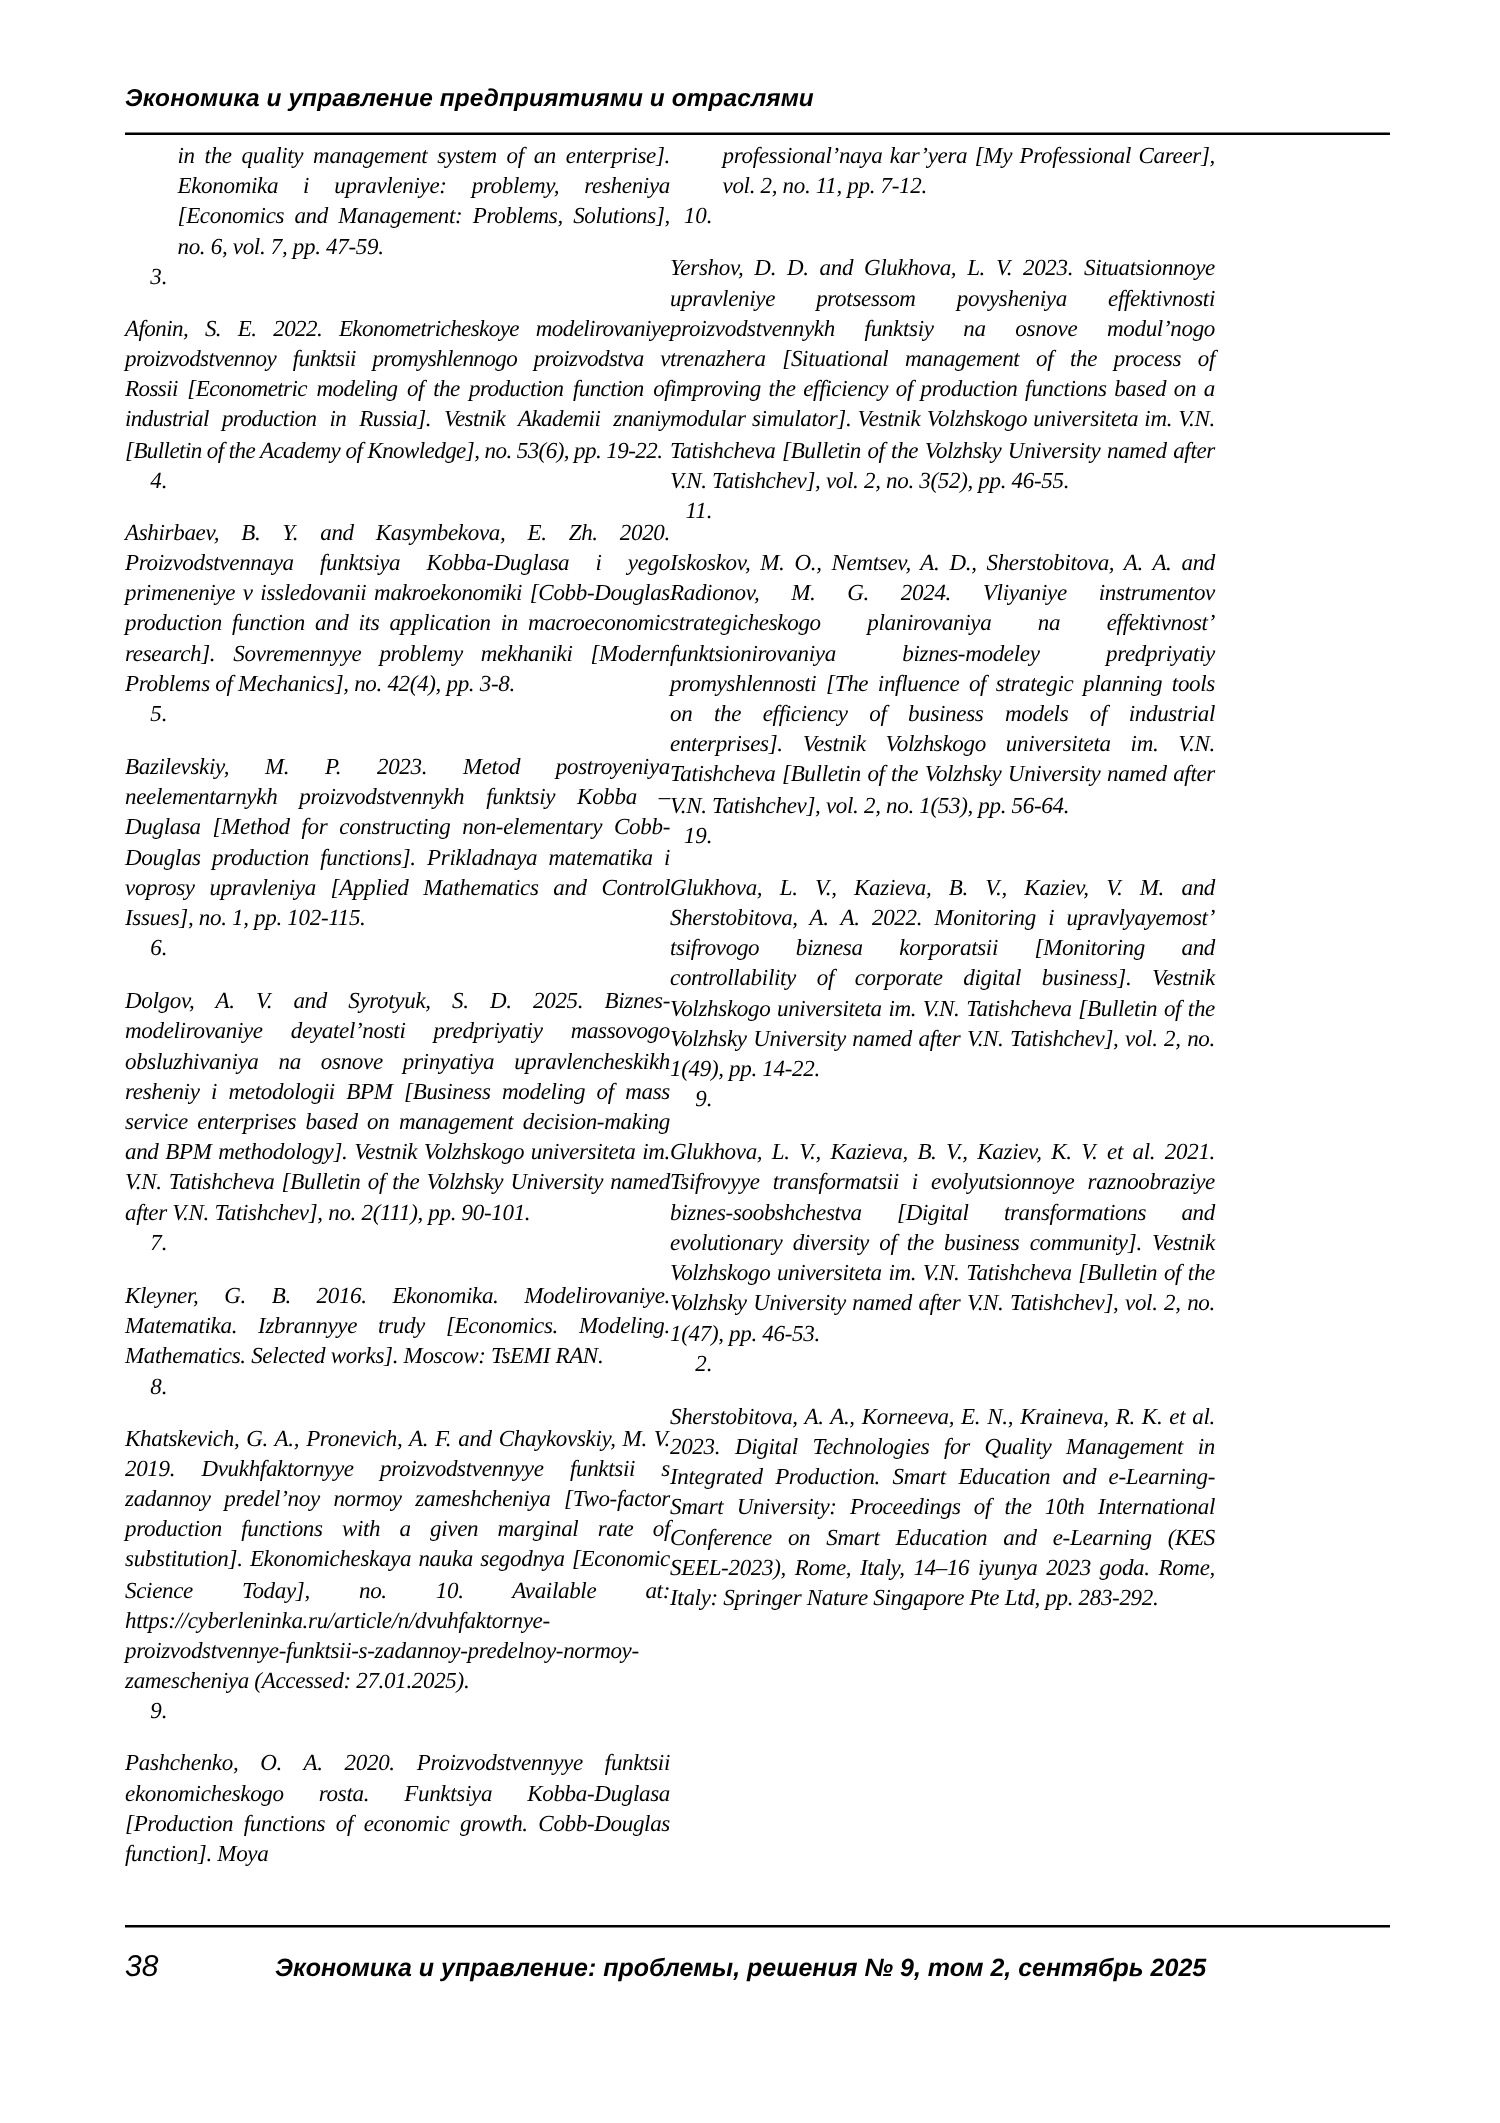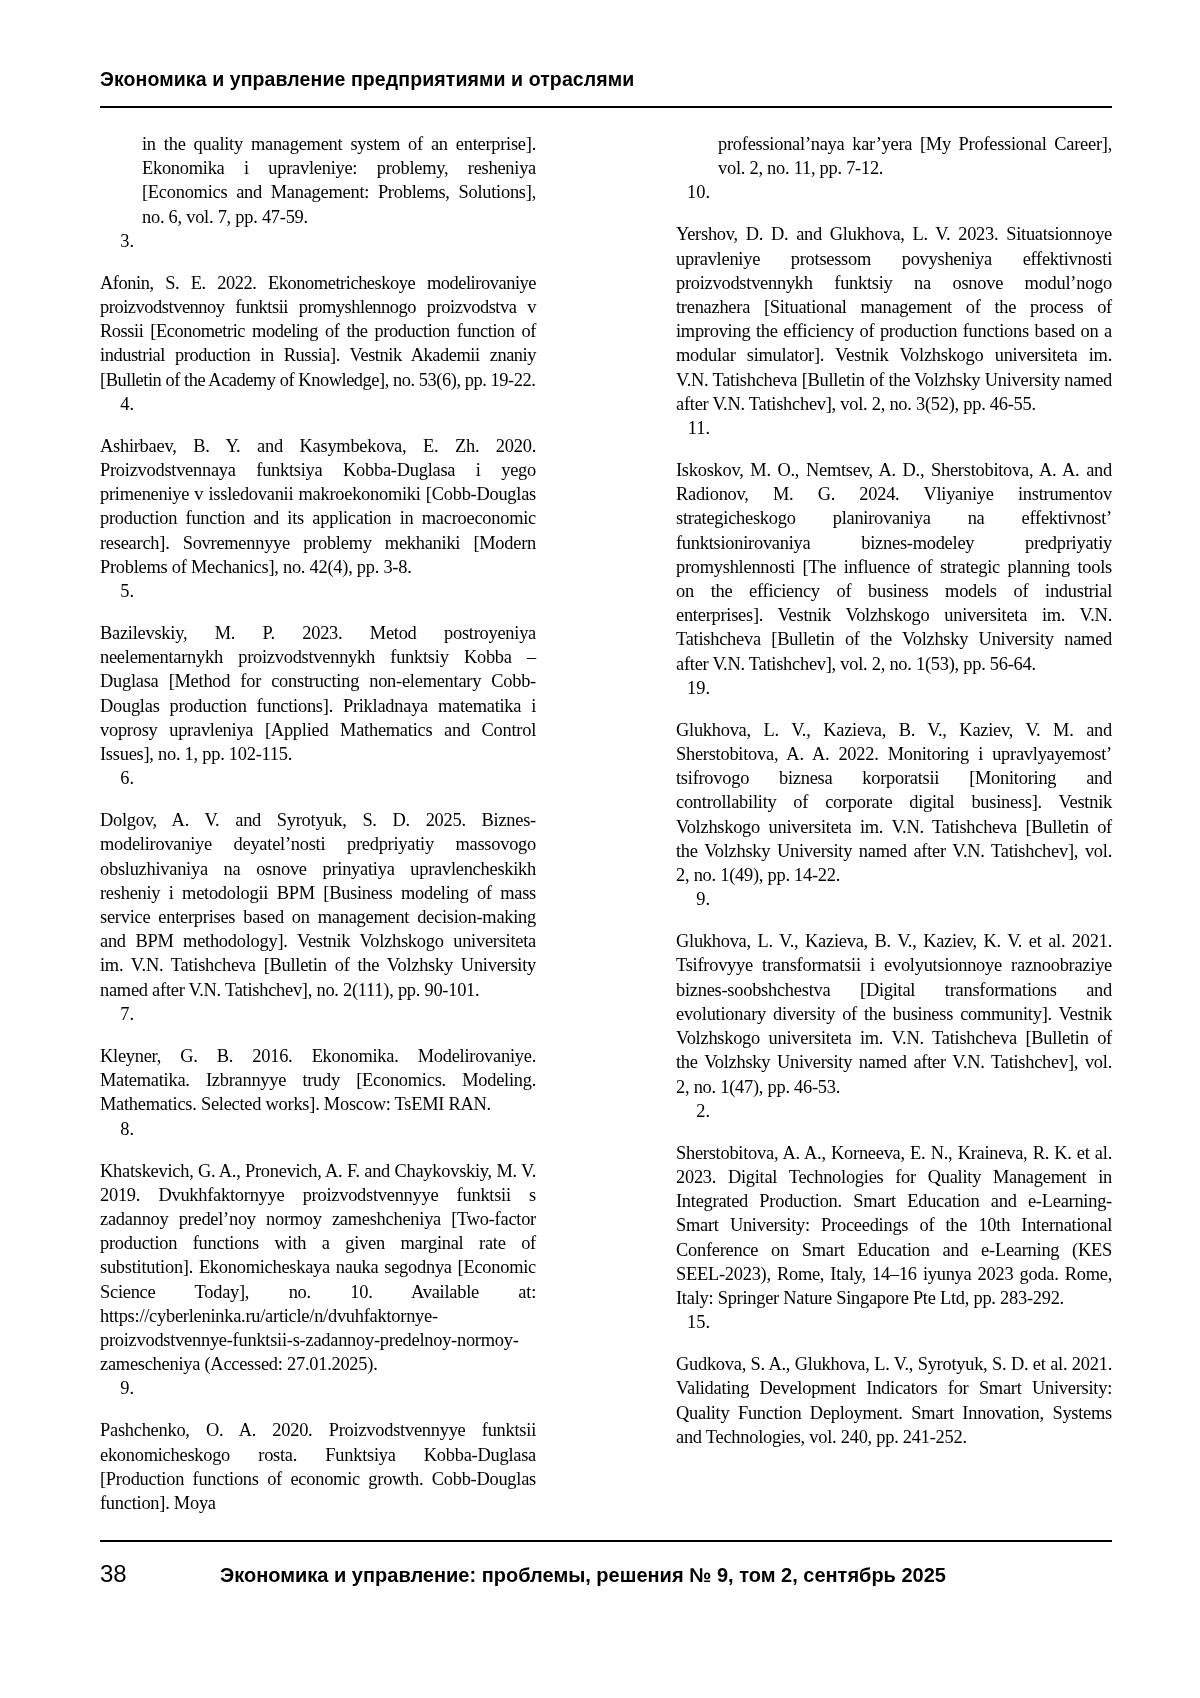--- a/index.html
+++ b/index.html
@@ -14,20 +14,21 @@
     color: #000000;
     position: relative;
   }
   .page {
     position: absolute;
     left: 0; top: 0;
     width: 1200px;
     height: 1276px;
     box-sizing: border-box;
     padding: 0;
+    font-style: italic;
   }
   .header {
     position: absolute;
     left: 100px;
     top: 68px;
     width: 1012px;
     font-family: "Liberation Sans", sans-serif;
     font-weight: bold;
     font-size: 19.5px;
     letter-spacing: 0.1px;
@@ -45,25 +46,25 @@
     position: absolute;
     left: 100px;
     top: 1540px;
     width: 1012px;
     height: 2px;
     background: #000;
   }
   .columns {
     position: absolute;
     left: 100px;
-    top: 132px;
+    top: 112px;
     width: 1012px;
     height: 1400px;
     display: flex;
-    justify-content: space-between;
+    justify-content: flex-start;
   }
   .col {
     width: 436px;
     font-size: 18.4px;
     line-height: 1.315;
     text-align: justify;
     text-justify: inter-word;
     hyphens: manual;
   }
   .cont-para {
@@ -189,24 +190,20 @@
       <div class="ref">
         <div class="num">9.</div>
         <div class="body tight">Glukhova, L. V., Kazieva, B. V., Kaziev, K. V. et al. 2021. Tsifrovyye transformatsii i evolyutsionnoye raznoobraziye biznes-soobshchestva [Digital transformations and evolutionary diversity of the business community]. Vestnik Volzhskogo universiteta im. V.N. Tatishcheva [Bulletin of the Volzhsky University named after V.N. Tatishchev], vol. 2, no. 1(47), pp. 46-53.</div>
       </div>
 
       <div class="ref">
         <div class="num">2.</div>
         <div class="body tight">Sherstobitova, A. A., Korneeva, E. N., Kraineva, R. K. et al. 2023. Digital Technologies for Quality Management in Integrated Production. Smart Education and e-Learning-Smart University: Proceedings of the 10th International Conference on Smart Education and e-Learning (KES SEEL-2023), Rome, Italy, 14–16 iyunya 2023 goda. Rome, Italy: Springer Nature Singapore Pte Ltd, pp. 283-292.</div>
       </div>
 
-      <div class="ref">
-        <div class="num">15.</div>
-        <div class="body tight">Gudkova, S. A., Glukhova, L. V., Syrotyuk, S. D. et al. 2021. Validating Development Indicators for Smart University: Quality Function Deployment. Smart Innovation, Systems and Technologies, vol. 240, pp. 241-252.</div>
-      </div>
     </div>
 
   </div>
 
   <div class="rule-bottom"></div>
 
   <div class="footer">
     <div class="page-num">38</div>
     <div class="footer-text">Экономика и управление: проблемы, решения № 9, том 2, сентябрь 2025</div>
   </div>

